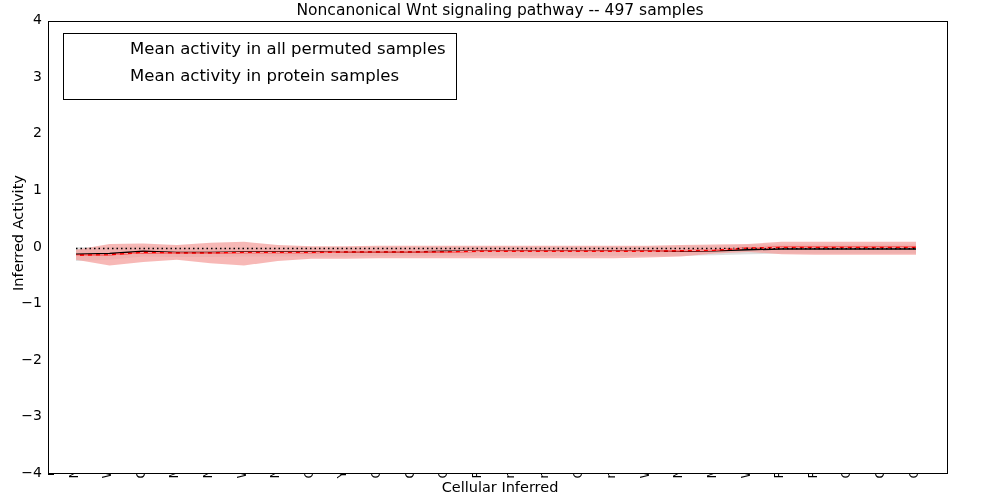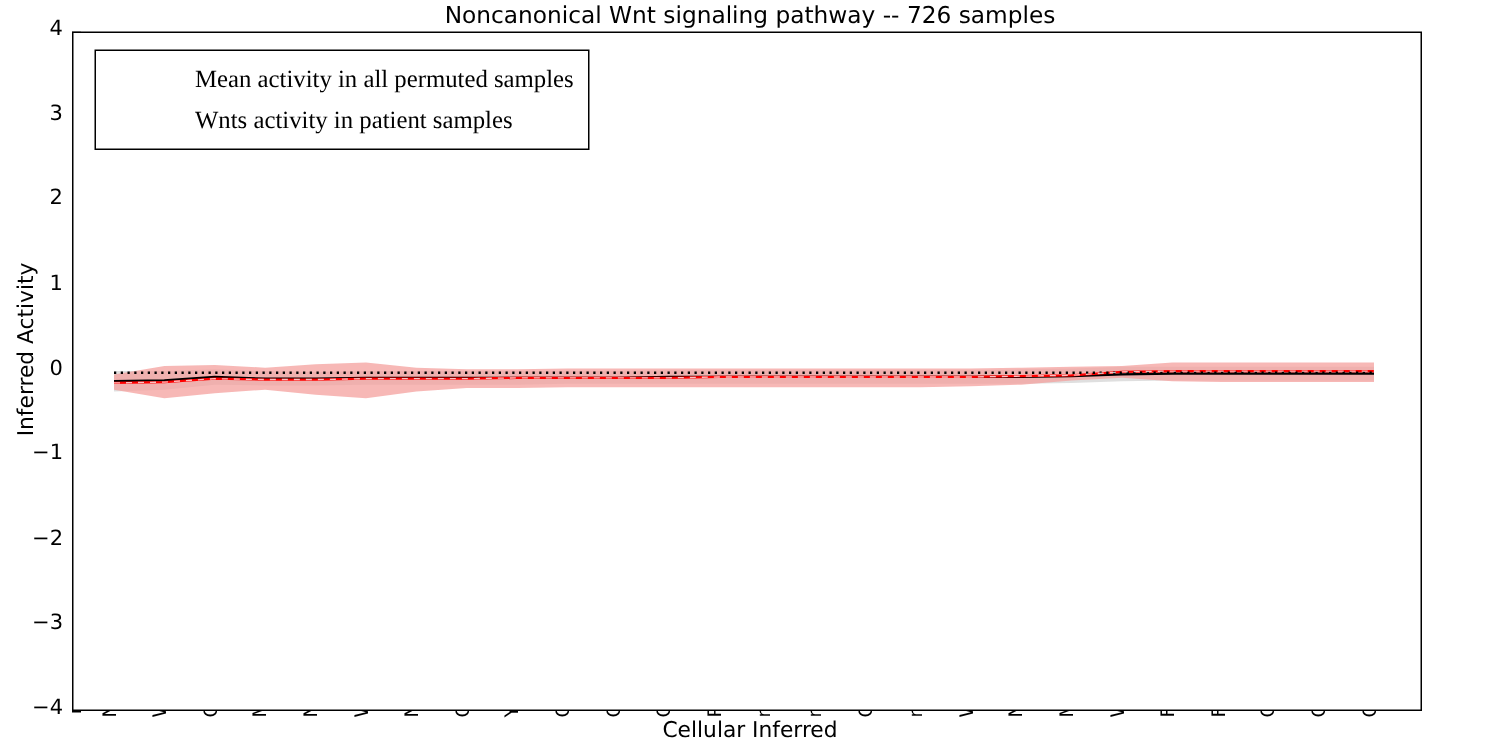--- a/index.html
+++ b/index.html
@@ -98,23 +98,21 @@
     left: 63px;
     top: 33px;
     border: 1.3px solid #000;
     background: #ffffff;
     padding: 5px 10px 6px 8px;
     box-sizing: border-box;
     z-index: 30;
   }
   .legend-row {
     display: flex;
-    align-items: center;
     height: 27px;
-    font-family: Liberation Serif, serif;
   }
   .legend-swatch {
     width: 46px;
     height: 0;
     margin-right: 12px;
     flex: 0 0 46px;
   }
   .legend-text {
     font-size: 16.5px;
     color: #000;
@@ -123,21 +121,21 @@
   svg.plotsvg {
     position: absolute;
     left: 0; top: 0;
   }
 </style>
 </head>
 <body>
 
 <div id="figure">
 
-  <div class="chart-title">Noncanonical Wnt signaling pathway -- 726 samples</div>
+  <div class="chart-title">Noncanonical Wnt signaling pathway -- 497 samples</div>
 
   <div class="ylabel">Inferred Activity</div>
   <div class="xlabel">Cellular Inferred</div>
 
   <div id="ytick-labels">
       <div class="ytick-label" style="top: 12px;">4</div>
       <div class="ytick-label" style="top: 68.625px;">3</div>
       <div class="ytick-label" style="top: 125.25px;">2</div>
       <div class="ytick-label" style="top: 181.875px;">1</div>
       <div class="ytick-label" style="top: 238.5px;">0</div>
@@ -229,17 +227,17 @@
     <div class="legend-row">
       <svg class="legend-swatch" height="4" width="46">
         <line x1="1" y1="2" x2="45" y2="2" stroke="#000000" stroke-width="1.6"></line>
       </svg>
       <span class="legend-text">Mean activity in all permuted samples</span>
     </div>
     <div class="legend-row">
       <svg class="legend-swatch" height="4" width="46">
         <line x1="1" y1="2" x2="45" y2="2" stroke="#ff0000" stroke-width="1.6"></line>
       </svg>
-      <span class="legend-text">Wnts activity in patient samples</span>
+      <span class="legend-text">Mean activity in protein samples</span>
     </div>
   </div>
 
 </div>
 
 </body></html>

